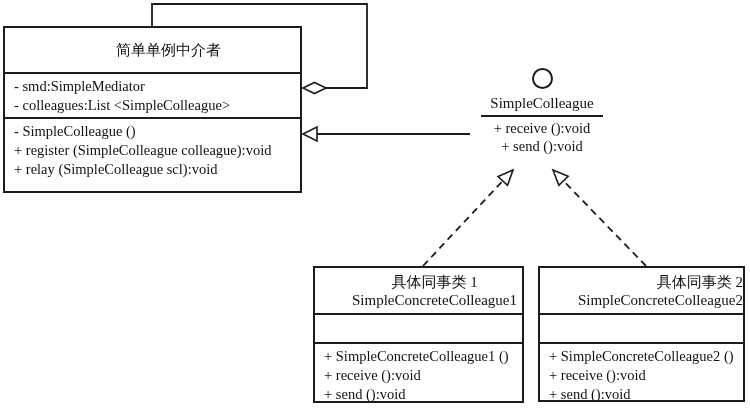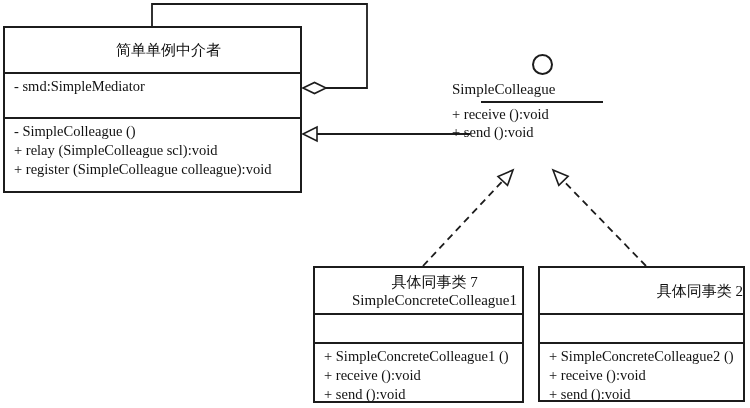--- a/index.html
+++ b/index.html
@@ -40,23 +40,23 @@
   .member {
     font-size: 14.5px;
     line-height: 19px;
     white-space: nowrap;
   }
   .methods-compartment { flex: 1; }
 
   
   .iface {
     position: absolute;
-    left: 452px; top: 54px;
+    left: 452px; top: 68px;
     width: 180px;
-    text-align: left;
+    text-align: center;
   }
   .iface-circle {
     width: 17px; height: 17px;
     border: 2px solid #1c1c1c;
     border-radius: 50%;
     margin: 0 auto 5px auto;
     background: #ffffff;
   }
   .iface-name { font-size: 15px; line-height: 18px; }
   .iface-sep {
@@ -86,52 +86,54 @@
     <line x1="646" y1="266" x2="563.4" y2="180.8" stroke="#1c1c1c" stroke-width="1.8" stroke-dasharray="7,5"></line>
     <polygon points="553,170 568.1,176.3 558.8,185.3" fill="#ffffff" stroke="#1c1c1c" stroke-width="1.6"></polygon>
   </svg>
 
   <div class="uml-class" style="left:3px; top:26px; width:299px; height:167px;">
     <div class="compartment title-compartment" style="height:44px;">
       <div>简单单例中介者</div>
     </div>
     <div class="compartment members" style="height:45px;">
       <div class="member">- smd:SimpleMediator</div>
+      <div class="member">- colleagues:List &lt;SimpleColleague&gt;</div>
     </div>
     <div class="compartment members methods-compartment">
       <div class="member">- SimpleColleague ()</div>
+      <div class="member">+ register (SimpleColleague colleague):void</div>
       <div class="member">+ relay (SimpleColleague scl):void</div>
-      <div class="member">+ register (SimpleColleague colleague):void</div>
     </div>
   </div>
 
   <div class="iface">
     <div class="iface-circle"></div>
     <div class="iface-name">SimpleColleague</div>
     <div class="iface-sep"></div>
     <div class="iface-method">+ receive ():void</div>
     <div class="iface-method">+ send ():void</div>
   </div>
 
   <div class="uml-class" style="left:313px; top:266px; width:211px; height:137px;">
     <div class="compartment title-compartment" style="height:45px;">
-      <div>具体同事类 7</div>
+      <div>具体同事类 1</div>
       <div>SimpleConcreteColleague1</div>
     </div>
     <div class="compartment" style="height:29px;"></div>
     <div class="compartment members methods-compartment">
       <div class="member">+ SimpleConcreteColleague1 ()</div>
       <div class="member">+ receive ():void</div>
       <div class="member">+ send ():void</div>
     </div>
   </div>
 
   <div class="uml-class" style="left:538px; top:266px; width:207px; height:136px;">
     <div class="compartment title-compartment" style="height:45px;align-items:flex-end;">
       <div>具体同事类 2</div>
+      <div>SimpleConcreteColleague2</div>
     </div>
     <div class="compartment" style="height:29px;"></div>
     <div class="compartment members methods-compartment">
       <div class="member">+ SimpleConcreteColleague2 ()</div>
       <div class="member">+ receive ():void</div>
       <div class="member">+ send ():void</div>
     </div>
   </div>
 
 </div>

